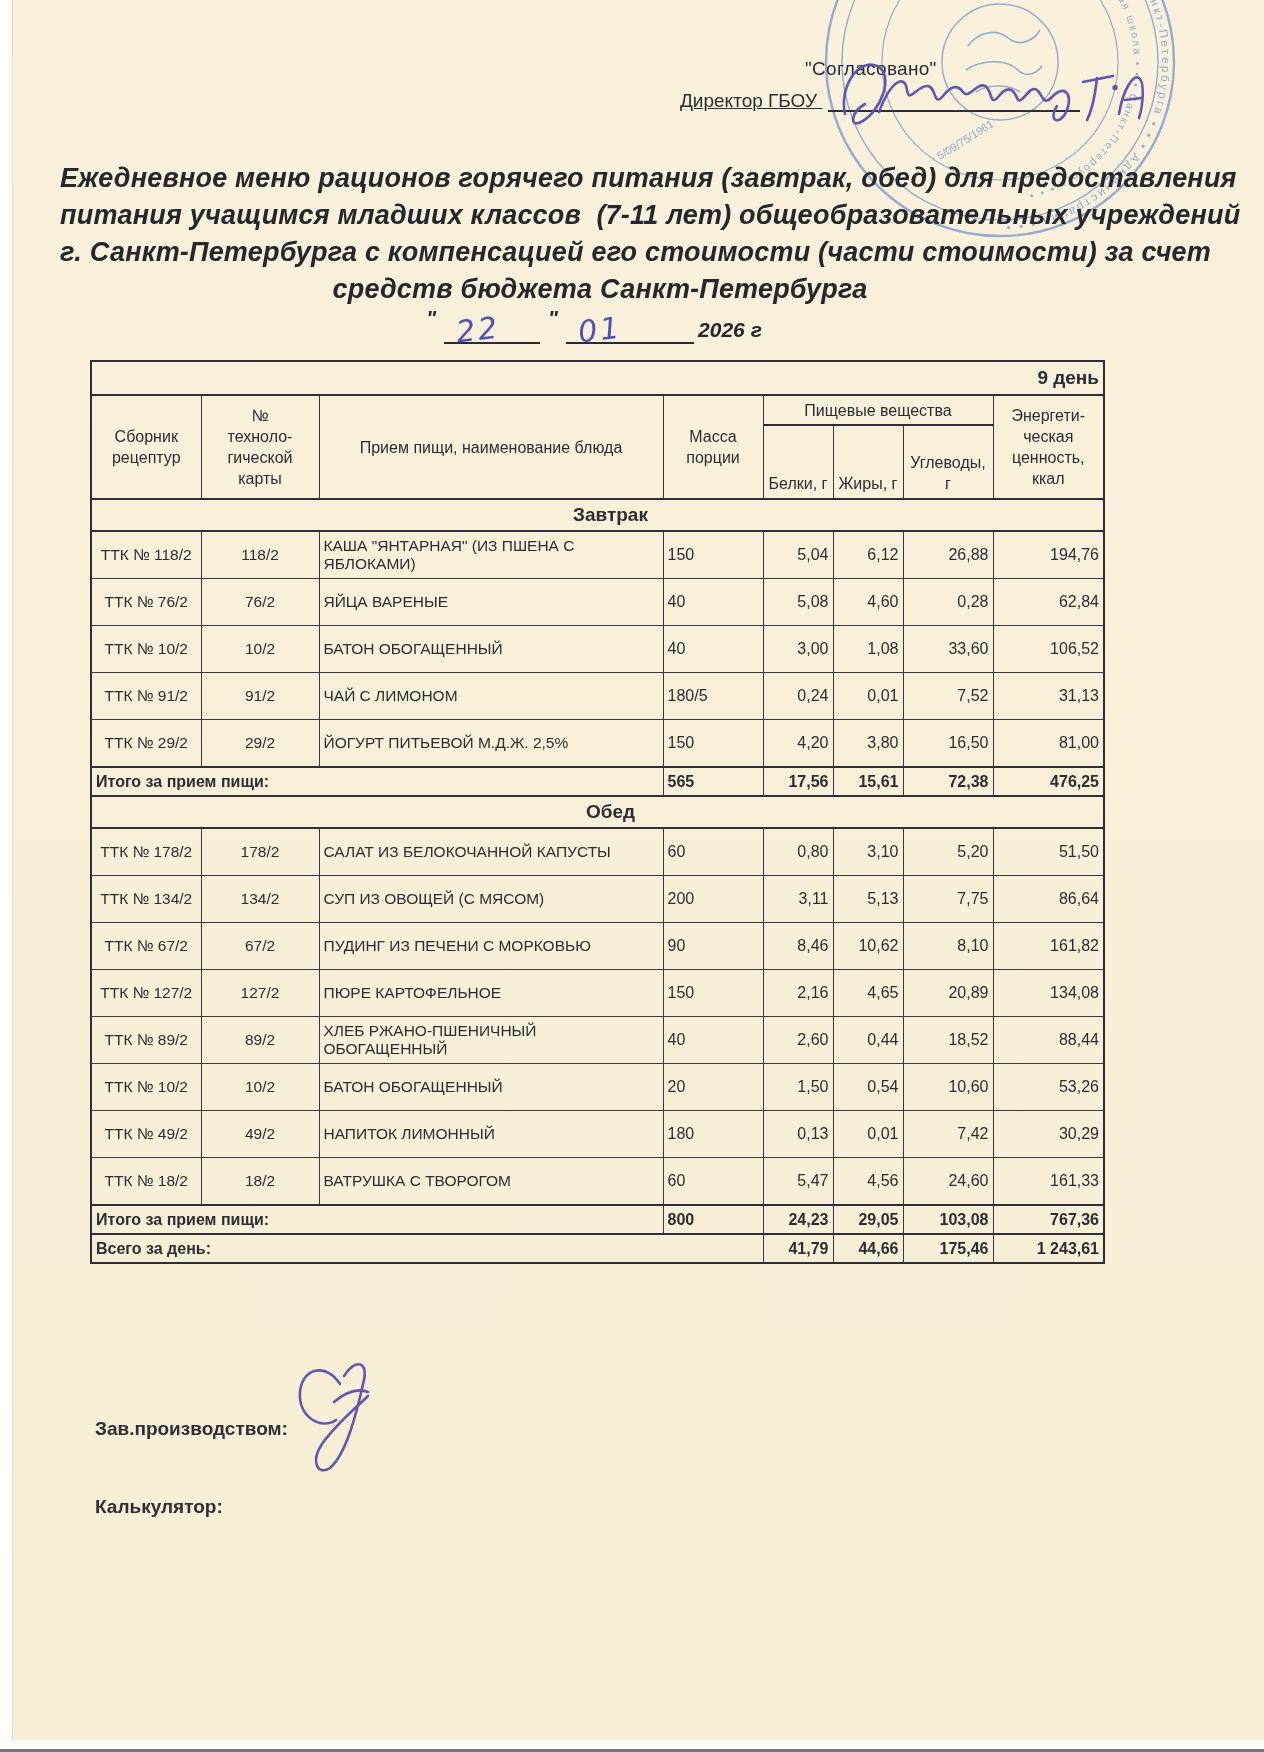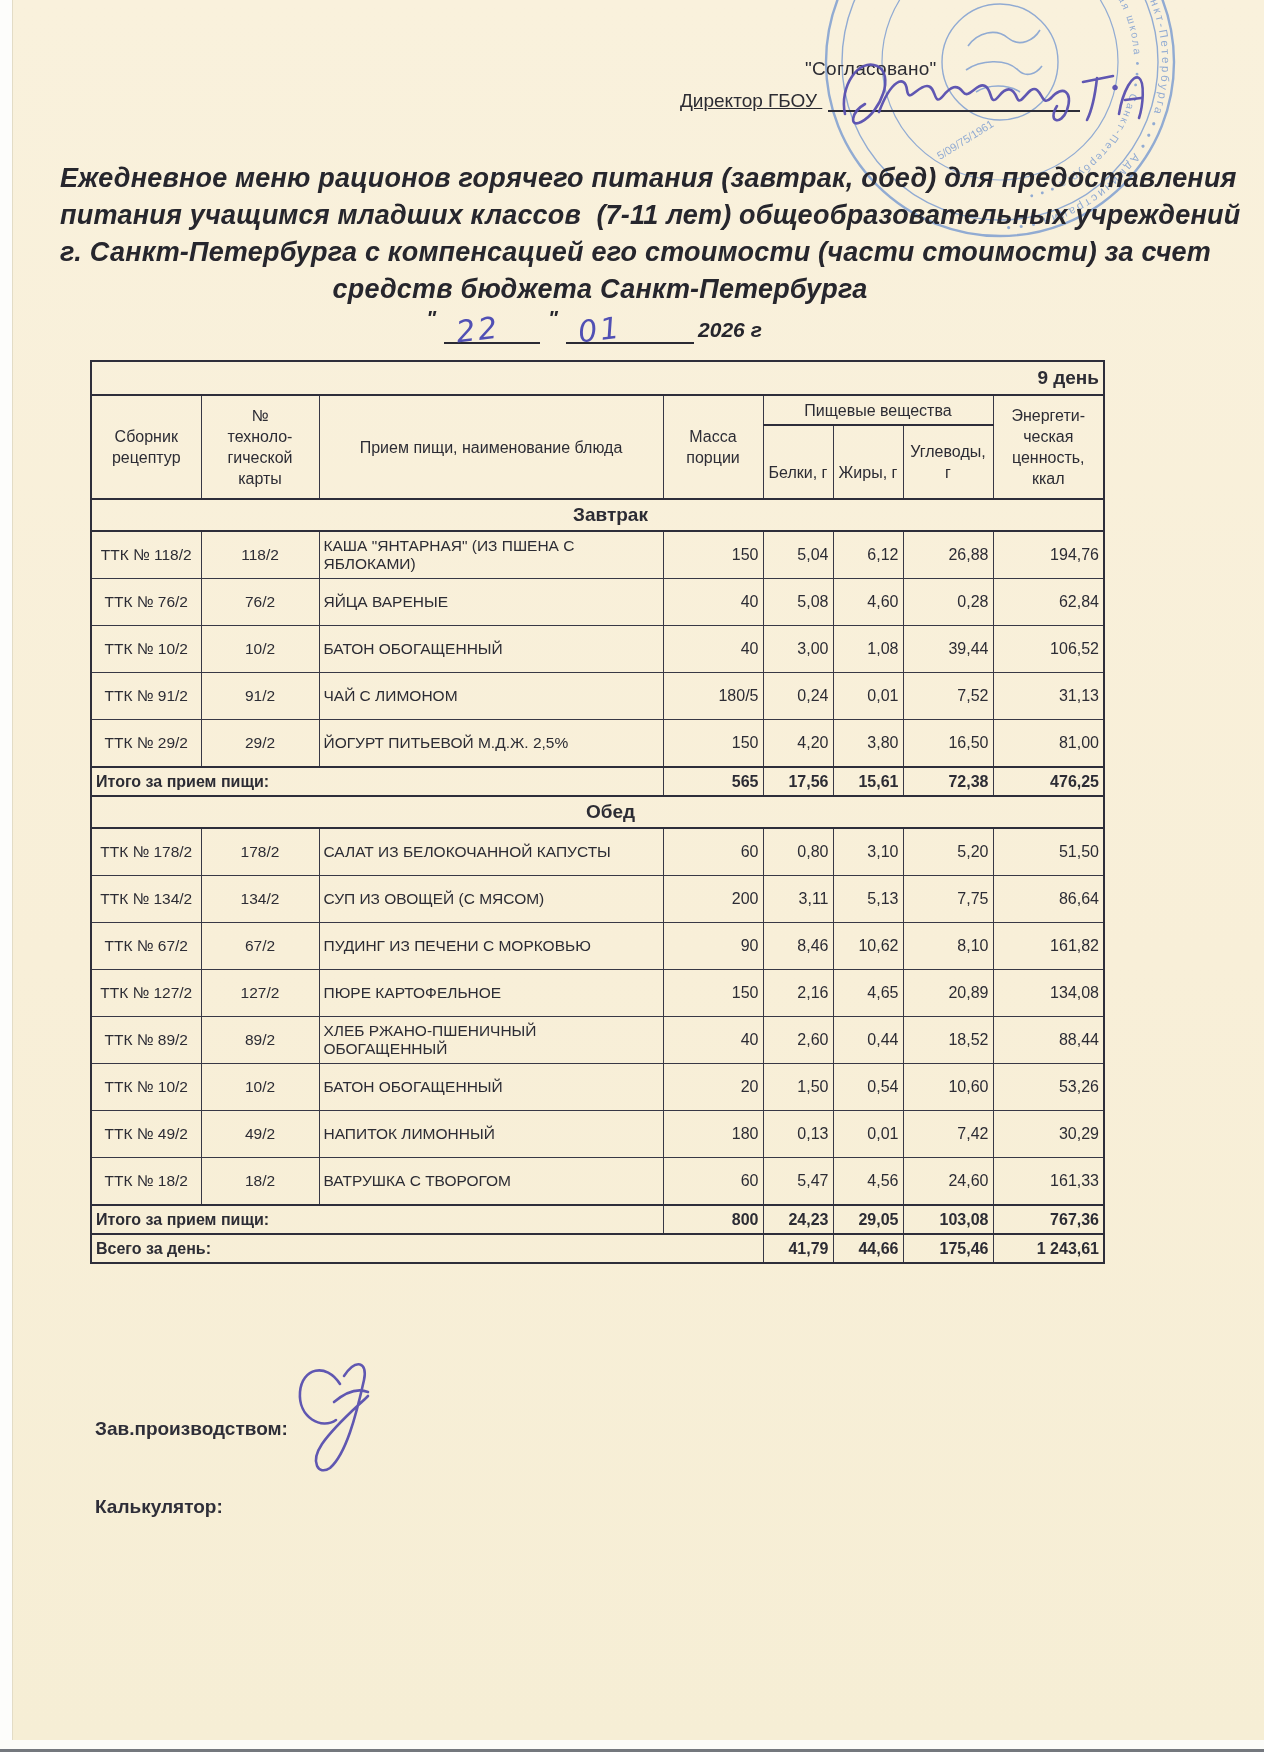--- a/index.html
+++ b/index.html
@@ -43,28 +43,28 @@
   
   .menu-table{position:absolute;left:90px;top:360px;width:1013px;border-collapse:collapse;
     table-layout:fixed;color:#2c2c34;font-size:16px;}
   .menu-table th,.menu-table td{border:1.5px solid #383845;padding:0 4px;overflow:hidden;}
   .menu-table{border:2.5px solid #2e2e3a;}
   .day-row th{height:32px;font-size:19px;font-weight:bold;border-bottom:2px solid #2e2e3a;text-align:right;}
   .h1 th,.h2 th{font-weight:normal;white-space:pre-line;line-height:21px;font-size:16px;text-align:center;}
   .h1 th{vertical-align:middle;}
   .h1{height:30px;}
   .h2{height:74px;}
-  .h2 th{vertical-align:bottom;padding-bottom:15px;}
+  .h2 th{vertical-align:bottom;padding-bottom:4px;}
   .h2 th,.h1 th.group{border-bottom:2.5px solid #2e2e3a;}
   .section-row td{height:30px;text-align:center;font-weight:bold;font-size:19px;
     border-top:2.5px solid #2e2e3a;border-bottom:2.5px solid #2e2e3a;padding-left:30px;}
   .dish-row td{height:46px;}
   .c-recipe,.c-card{text-align:center;font-size:15.5px;margin-left:24px;}
   .c-dish{text-align:left;padding-left:7px;font-size:15.5px;}
-  .c-mass{text-align:right;}
+  .c-mass{text-align:left;}
   .c-num{text-align:right;padding-right:8px;}
   .total-row td{height:27px;font-weight:bold;border-top:2.5px solid #2e2e3a;border-bottom:2.5px solid #2e2e3a;}
   .t-label{text-align:left;padding-left:7px;}
 
   
   .footer-label{position:absolute;left:95px;color:#2e2e38;font-size:19px;font-weight:600;}
   .zav{top:1418px;}
   .kalk{top:1476px;margin-top:20px;}
   .zav-sig{position:absolute;left:278px;top:1346px;width:130px;height:140px;}
 </style>
@@ -195,21 +195,21 @@
     <td class="c-num">0,28</td>
     <td class="c-num">62,84</td>
   </tr>
         <tr class="dish-row">
     <td class="c-recipe">ТТК № 10/2</td>
     <td class="c-card">10/2</td>
     <td class="c-dish">БАТОН ОБОГАЩЕННЫЙ</td>
     <td class="c-mass">40</td>
     <td class="c-num">3,00</td>
     <td class="c-num">1,08</td>
-    <td class="c-num">39,44</td>
+    <td class="c-num">33,60</td>
     <td class="c-num">106,52</td>
   </tr>
         <tr class="dish-row">
     <td class="c-recipe">ТТК № 91/2</td>
     <td class="c-card">91/2</td>
     <td class="c-dish">ЧАЙ С ЛИМОНОМ</td>
     <td class="c-mass">180/5</td>
     <td class="c-num">0,24</td>
     <td class="c-num">0,01</td>
     <td class="c-num">7,52</td>

